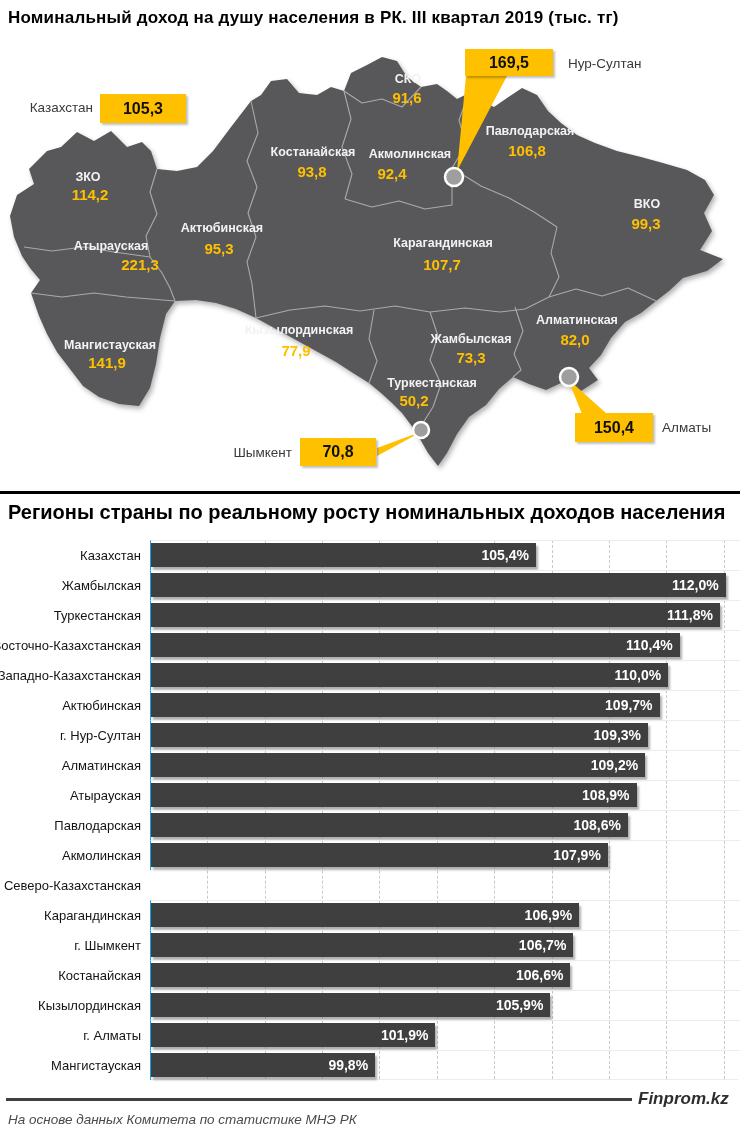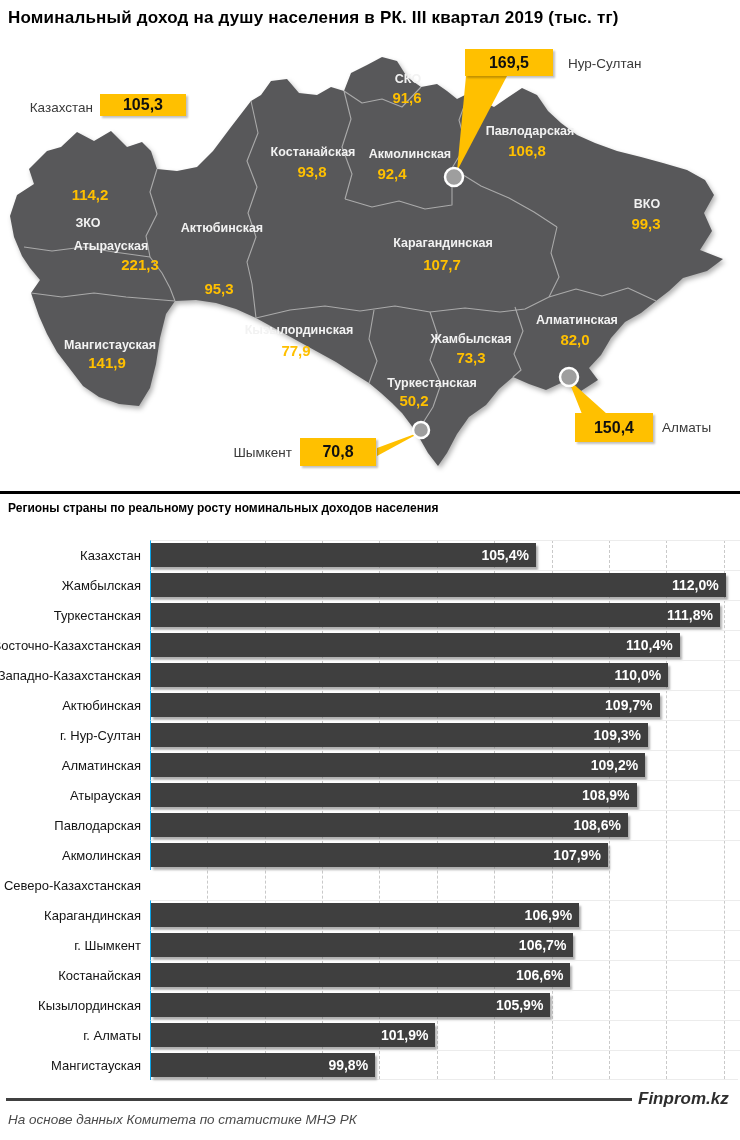--- a/index.html
+++ b/index.html
@@ -28,21 +28,21 @@
   }
   .badge {
     position:absolute; background:#FFC000; color:#101010;
     font-weight:bold; font-size:16px;
     display:flex; align-items:center; justify-content:center;
     box-shadow:1.5px 2px 2px rgba(0,0,0,0.25);
   }
   .side-label { position:absolute; font-size:13.5px; color:#3a3a3a; white-space:nowrap; }
   
   .divider { position:absolute; left:0; top:491px; width:740px; height:3px; background:#000; }
-  .chart-title { position:absolute; left:8px; top:501px; font-size:12px; font-weight:bold; color:#000; }
+  .chart-title { position:absolute; left:8px; top:501px; font-size:20px; font-weight:bold; color:#000; }
   .chart { position:absolute; left:0; top:540px; width:740px; height:540px; }
   .grid-overlay { position:absolute; left:150px; right:2px; top:0; bottom:0; border-bottom:1px solid #ececec; }
   .gridline { position:absolute; top:0; bottom:0; width:0; border-left:1px dashed #c9c9c9; }
   .rows { position:absolute; inset:0; }
   .chart-row { display:flex; height:30px; align-items:stretch; }
   .chart-cat {
     width:150px; flex:none; box-sizing:border-box; padding-right:9px;
     text-align:right; font-size:13px; color:#141414;
     display:flex; align-items:center; justify-content:flex-end; white-space:nowrap;
   }
@@ -106,39 +106,39 @@
     </g>
     <polygon class="pointer" points="466,76 507,76 457,171"></polygon>
     <polygon class="pointer" points="568,379 607,414 582,414"></polygon>
     <polygon class="pointer" points="377,448 377,456 423,431"></polygon>
     <circle class="city-dot" cx="454" cy="177" r="9"></circle>
     <circle class="city-dot" cx="569" cy="377" r="9"></circle>
     <circle class="city-dot" cx="421" cy="430" r="8"></circle>
   </svg>
 
   <div class="side-label" style="left:10px; top:100px; width:83px; text-align:right;">Казахстан</div>
-  <div class="badge" style="left:100px; top:94px; width:86px; height:22px;">105,3</div>
+  <div class="badge" style="left:100px; top:94px; width:86px; height:29px;">105,3</div>
 
   <div class="badge" style="left:465px; top:49px; width:88px; height:27px;">169,5</div>
   <div class="side-label" style="left:568px; top:56px;">Нур-Султан</div>
 
   <div class="badge" style="left:575px; top:413px; width:78px; height:29px;">150,4</div>
   <div class="side-label" style="left:662px; top:420px;">Алматы</div>
 
   <div class="side-label" style="left:222px; top:445px; width:70px; text-align:right;">Шымкент</div>
   <div class="badge" style="left:300px; top:438px; width:76px; height:28px;">70,8</div>
 
-  <div class="region-name" style="left:88px;  top:170px;margin-top:46px;">ЗКО</div>
+  <div class="region-name" style="left:88px;  top:170px;">ЗКО</div>
   <div class="region-value" style="left:90px;  top:186px;">114,2</div>
   <div class="region-name" style="left:111px; top:239px;">Атырауская</div>
   <div class="region-value" style="left:122px; top:256px;margin-left:18px;">221,3</div>
   <div class="region-name" style="left:110px; top:338px;">Мангистауская</div>
   <div class="region-value" style="left:107px; top:354px;">141,9</div>
   <div class="region-name" style="left:222px; top:221px;">Актюбинская</div>
-  <div class="region-value" style="left:219px; top:240px;margin-top:40px;">95,3</div>
+  <div class="region-value" style="left:219px; top:240px;">95,3</div>
   <div class="region-name" style="left:313px; top:145px;">Костанайская</div>
   <div class="region-value" style="left:312px; top:163px;">93,8</div>
   <div class="region-name" style="left:408px; top:72px;">СКО</div>
   <div class="region-value" style="left:407px; top:89px;">91,6</div>
   <div class="region-name" style="left:410px; top:147px;">Акмолинская</div>
   <div class="region-value" style="left:392px; top:165px;">92,4</div>
   <div class="region-name" style="left:530px; top:124px;">Павлодарская</div>
   <div class="region-value" style="left:527px; top:142px;">106,8</div>
   <div class="region-name" style="left:443px; top:236px;">Карагандинская</div>
   <div class="region-value" style="left:442px; top:256px;">107,7</div>

